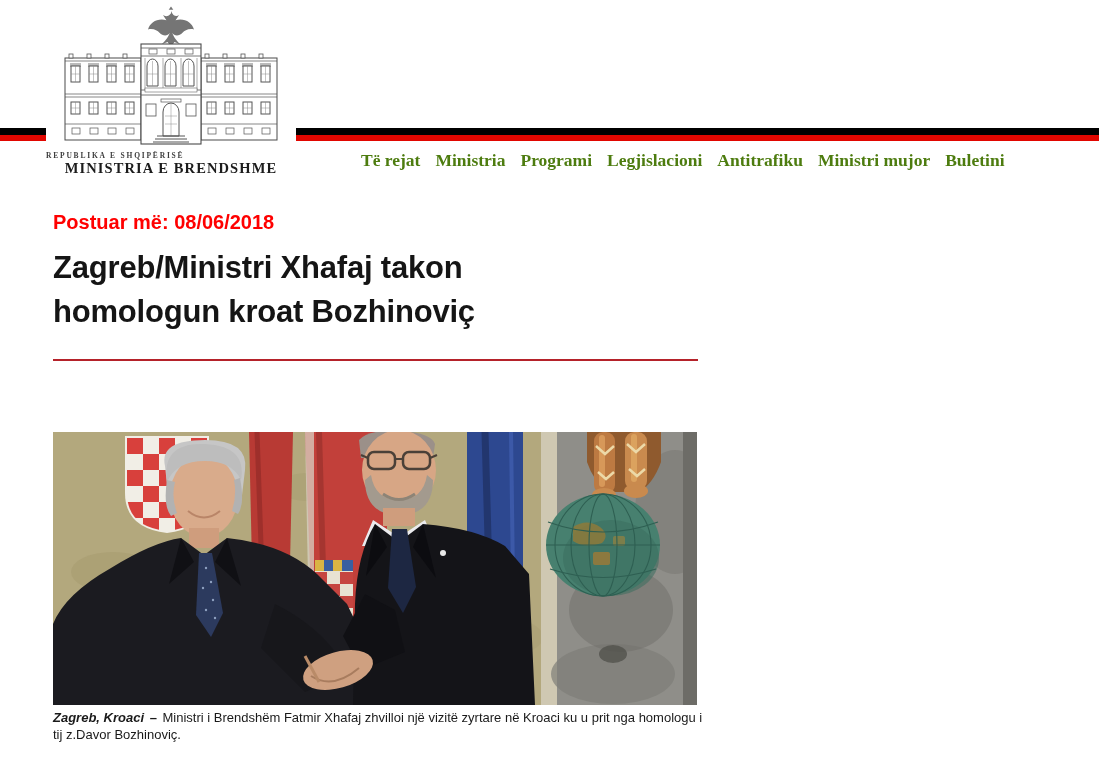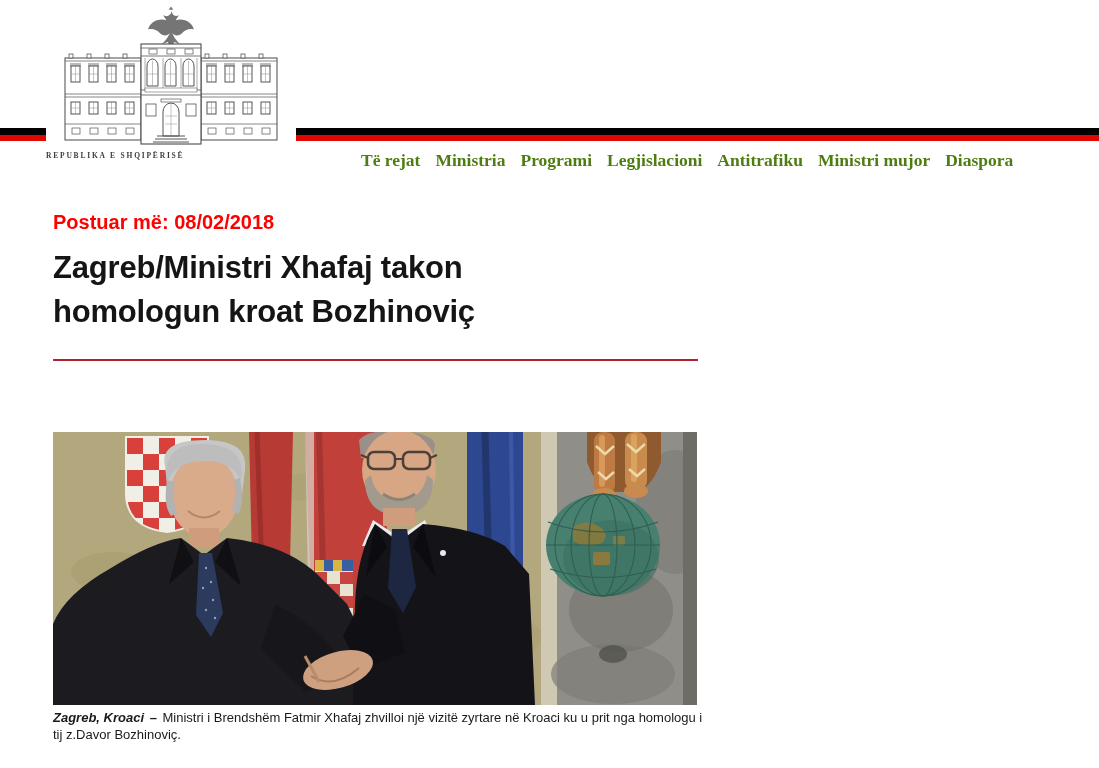--- a/index.html
+++ b/index.html
@@ -128,33 +128,34 @@
     <g transform="translate(110,98)">
       <rect x="0" y="-3" width="20" height="3" fill="#fff" stroke="#555" stroke-width="0.7"></rect>
       <path d="M2,34 v-24 a8,9 0 0 1 16,0 v24 z" fill="#fff" stroke="#555" stroke-width="1"></path>
       <path d="M10,1 v33 M4,14 h12 M4,22 h12" stroke="#888" stroke-width="0.5"></path>
     </g>
     <path d="M106,132 h28" stroke="#555" stroke-width="1"></path>
     <path d="M104,135 h32" stroke="#555" stroke-width="1"></path>
     <path d="M102,138 h36" stroke="#555" stroke-width="1"></path>
   </svg>
   <div class="logo-sub">REPUBLIKA E SHQIPËRISË</div>
+  <div class="logo-title">MINISTRIA E BRENDSHME</div>
 </div>
 
 <nav class="nav">
   <a class="nav-item">Të rejat</a>
   <a class="nav-item">Ministria</a>
   <a class="nav-item">Programi</a>
   <a class="nav-item">Legjislacioni</a>
   <a class="nav-item">Antitrafiku</a>
   <a class="nav-item">Ministri mujor</a>
-  <a class="nav-item">Diaspora</a>
+  <a class="nav-item">Buletini</a>
 </nav>
 
-<div class="posted">Postuar më: 08/02/2018</div>
+<div class="posted">Postuar më: 08/06/2018</div>
 <h1 class="title">Zagreb/Ministri Xhafaj takon homologun kroat Bozhinoviç</h1>
 <div class="divider"></div>
 
 <svg class="photo" viewBox="0 0 644 273">
   <defs>
     <clipPath id="shieldClip">
         <path d="M74,6 h80 v55 q0,34 -40,38 q-40,-4 -40,-38 z"></path>
       </clipPath>
     <clipPath id="crestClip">
         <path d="M262,128 h38 v52 q0,20 -19,24 q-19,-4 -19,-24 z"></path>

